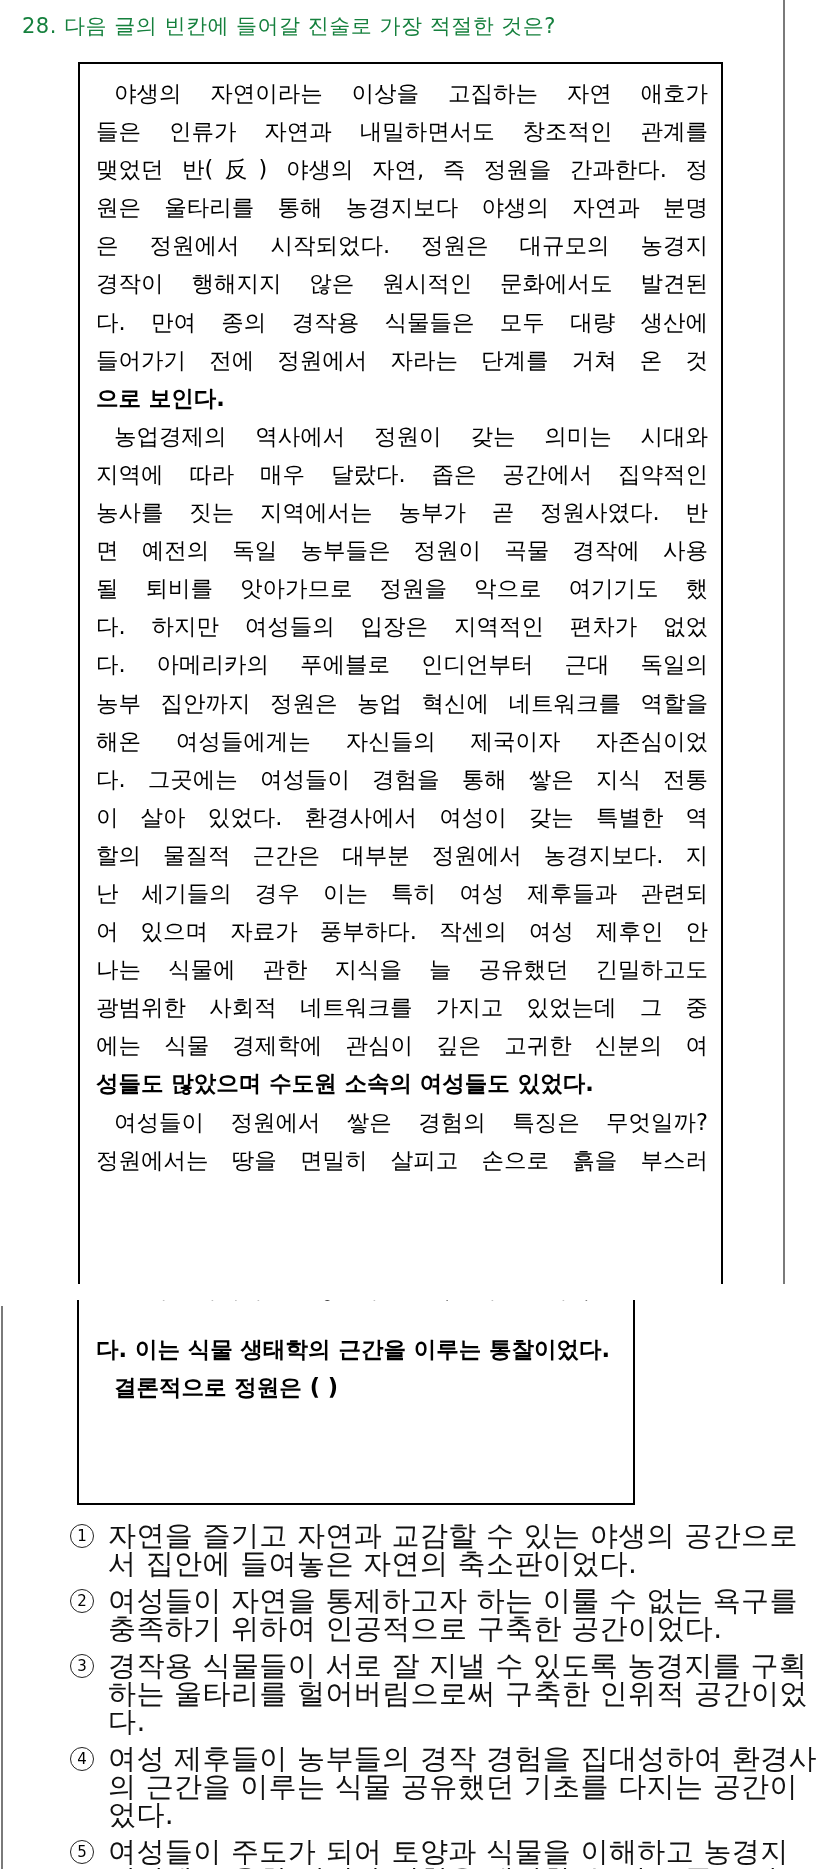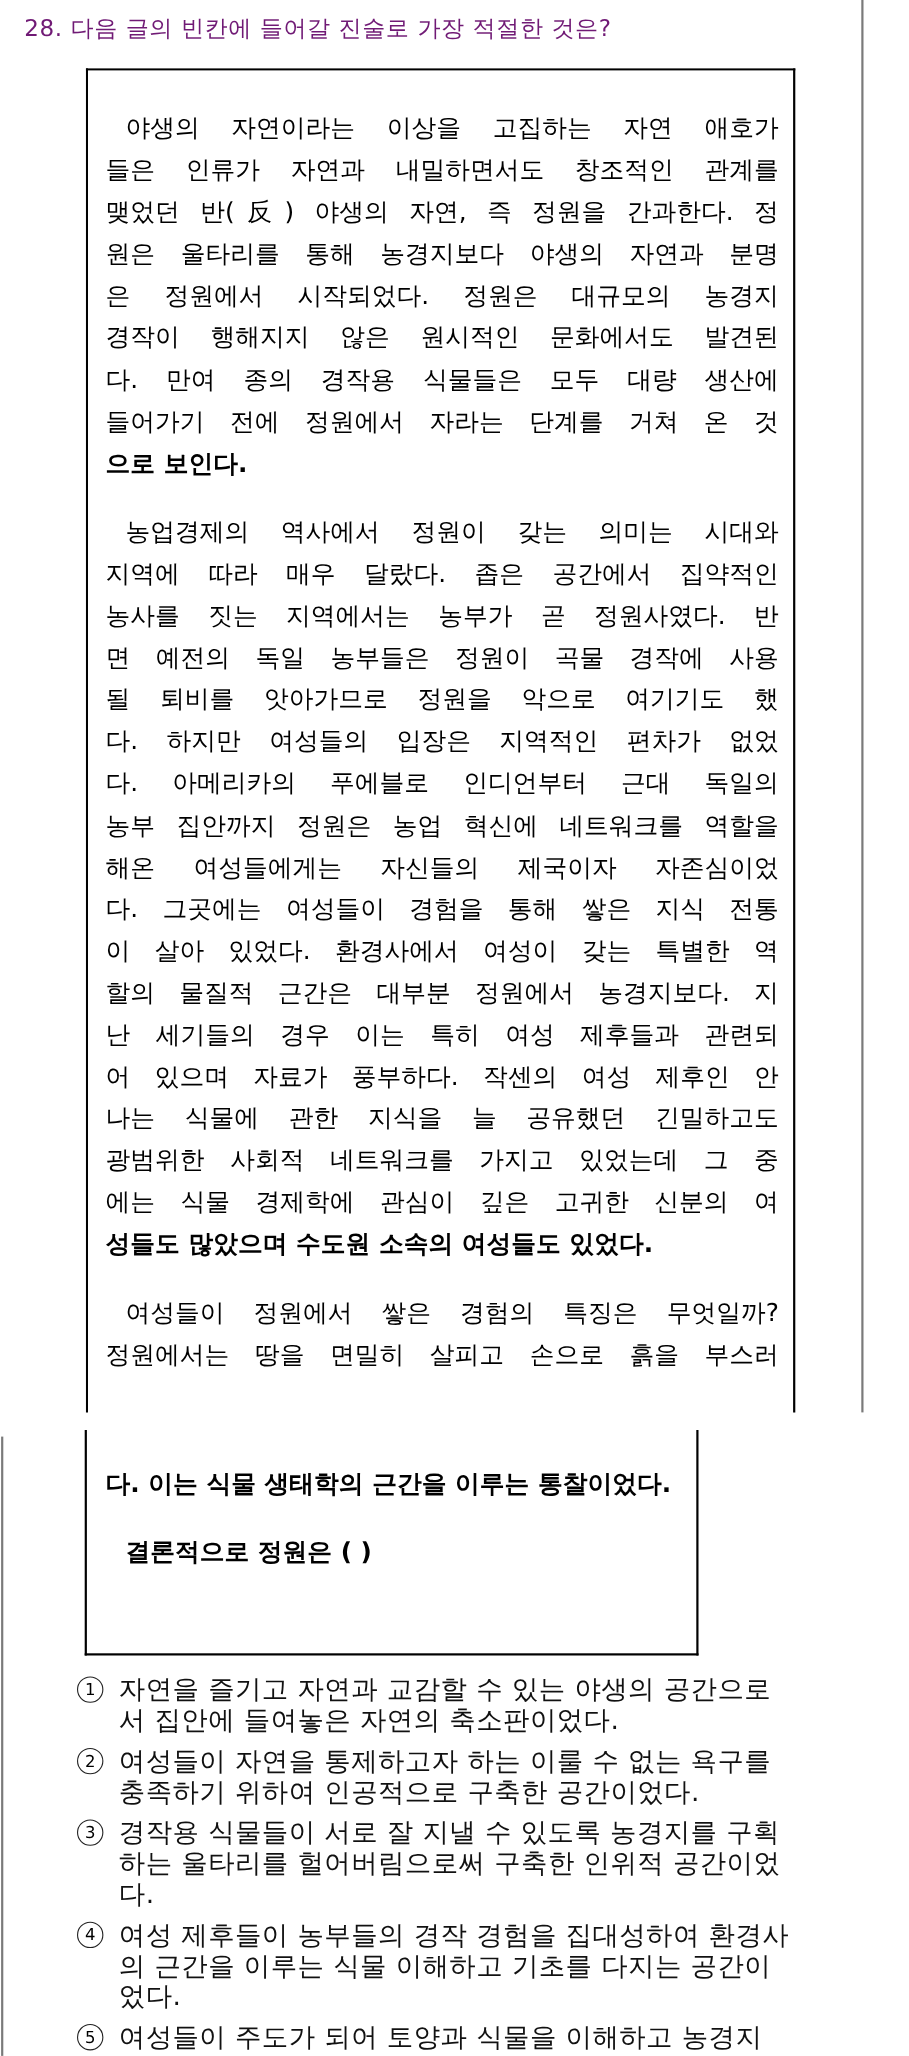--- a/index.html
+++ b/index.html
@@ -6,61 +6,61 @@
   body {
     width: 826px; height: 1869px; position: relative; overflow: hidden;
     font-family: "DejaVu Sans", sans-serif; color: #000;
   }
   .rule-right { position: absolute; left: 783px; top: 0; width: 2px; height: 1284px; background: #7a7a7a; }
   .rule-left  { position: absolute; left: 1px; top: 1306px; width: 2px; height: 563px; background: #7a7a7a; }
 
   .question {
     position: absolute; left: 22px; top: 12px;
     font-family: "DejaVu Sans", sans-serif; font-size: 21px; letter-spacing: 0.5px;
-    color: #701a75;
+    color: #15803d;
   }
 
   .passage-top {
     position: absolute; left: 78px; top: 62px; width: 645px; height: 1240px;
     border-left: 2.5px solid #000; border-right: 2.5px solid #000; border-top: 2.5px solid #000;
     box-sizing: border-box; overflow: hidden;
   }
   .passage-top-clip {
     position: absolute; left: 78px; top: 62px; width: 648px; height: 1222px; overflow: hidden;
   }
   .passage-inner {
     position: absolute; left: 18px; top: 12px; width: 612px;
   }
   .line {
     display: block; height: 38.1px; line-height: 38px;
     font-family: "DejaVu Sans", sans-serif; font-size: 22.5px; white-space: nowrap;
     text-align: justify; text-align-last: justify;
     font-weight: 500;
   }
   .line.short { text-align-last: left; font-weight: bold; }
-  .line.indent { padding-left: 18px; margin-top: 24px; }
+  .line.indent { padding-left: 18px; }
 
   .passage-bottom {
     position: absolute; left: 77px; top: 1300px; width: 558px; height: 205px;
     border-left: 2.5px solid #000; border-right: 2.5px solid #000; border-bottom: 2.5px solid #000;
     box-sizing: border-box; overflow: hidden;
   }
   .passage-bottom .passage-inner { top: -8px; left: 17px; width: 612px; }
   .cutline { height: 38px; overflow: hidden; position: relative; }
   .cutline .line { position: relative; top: -22px; }
 
   .choices { position: absolute; left: 70px; top: 1522px; width: 730px; }
   .choice { position: relative; margin-bottom: 9px; }
   .choice .num {
     position: absolute; left: 0; top: 2px; width: 22px; height: 22px; border: 1.3px solid #222;
     border-radius: 50%; font-size: 15px; line-height: 22px; text-align: center;
     font-family: "DejaVu Sans", sans-serif;
   }
   .choice .text {
-    margin-left: 38px; font-family: "DejaVu Sans", sans-serif; font-size: 24px;
+    margin-left: 38px; font-family: "DejaVu Sans", sans-serif; font-size: 28px;
     line-height: 28px; color: #111; letter-spacing: 0.4px;
   }
   .choice .text span { display: block; white-space: nowrap; }
 </style>
 </head>
 <body>
 
 <div class="rule-right"></div>
 <div class="rule-left"></div>
 
@@ -136,21 +136,21 @@
       <div class="text">
         <span>경작용 식물들이 서로 잘 지낼 수 있도록 농경지를 구획</span>
         <span>하는 울타리를 헐어버림으로써 구축한 인위적 공간이었</span>
         <span>다.</span>
       </div>
     </div>
     <div class="choice">
       <span class="num">4</span>
       <div class="text">
         <span>여성 제후들이 농부들의 경작 경험을 집대성하여 환경사</span>
-        <span>의 근간을 이루는 식물 이해하고 기초를 다지는 공간이</span>
+        <span>의 근간을 이루는 식물 공유했던 기초를 다지는 공간이</span>
         <span>었다.</span>
       </div>
     </div>
     <div class="choice">
       <span class="num">5</span>
       <div class="text">
         <span>여성들이 주도가 되어 토양과 식물을 이해하고 농경지</span>
         <span>경작에 유용한 지식과 경험을 배양할 수 있는 좋은 장소</span>
       </div>
     </div>

